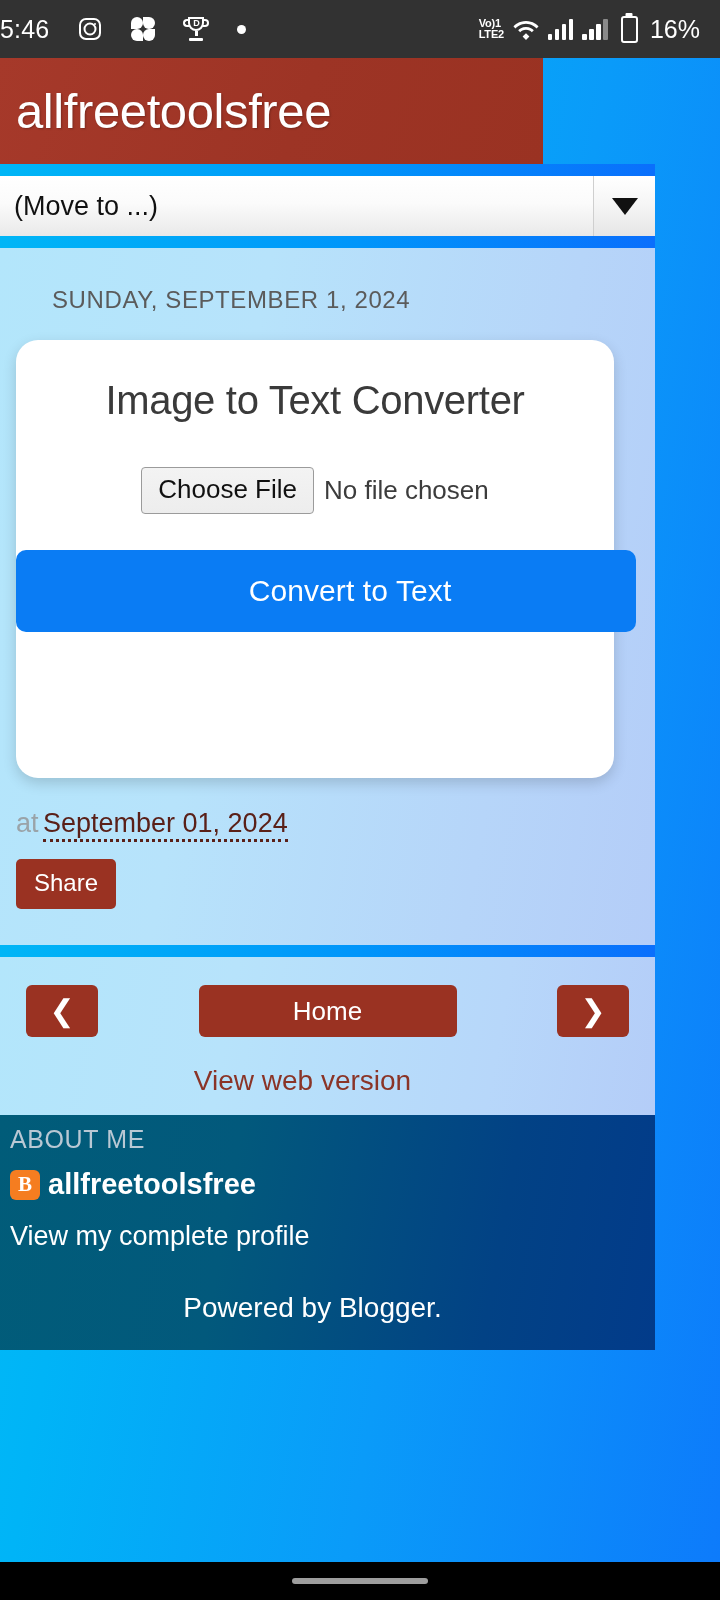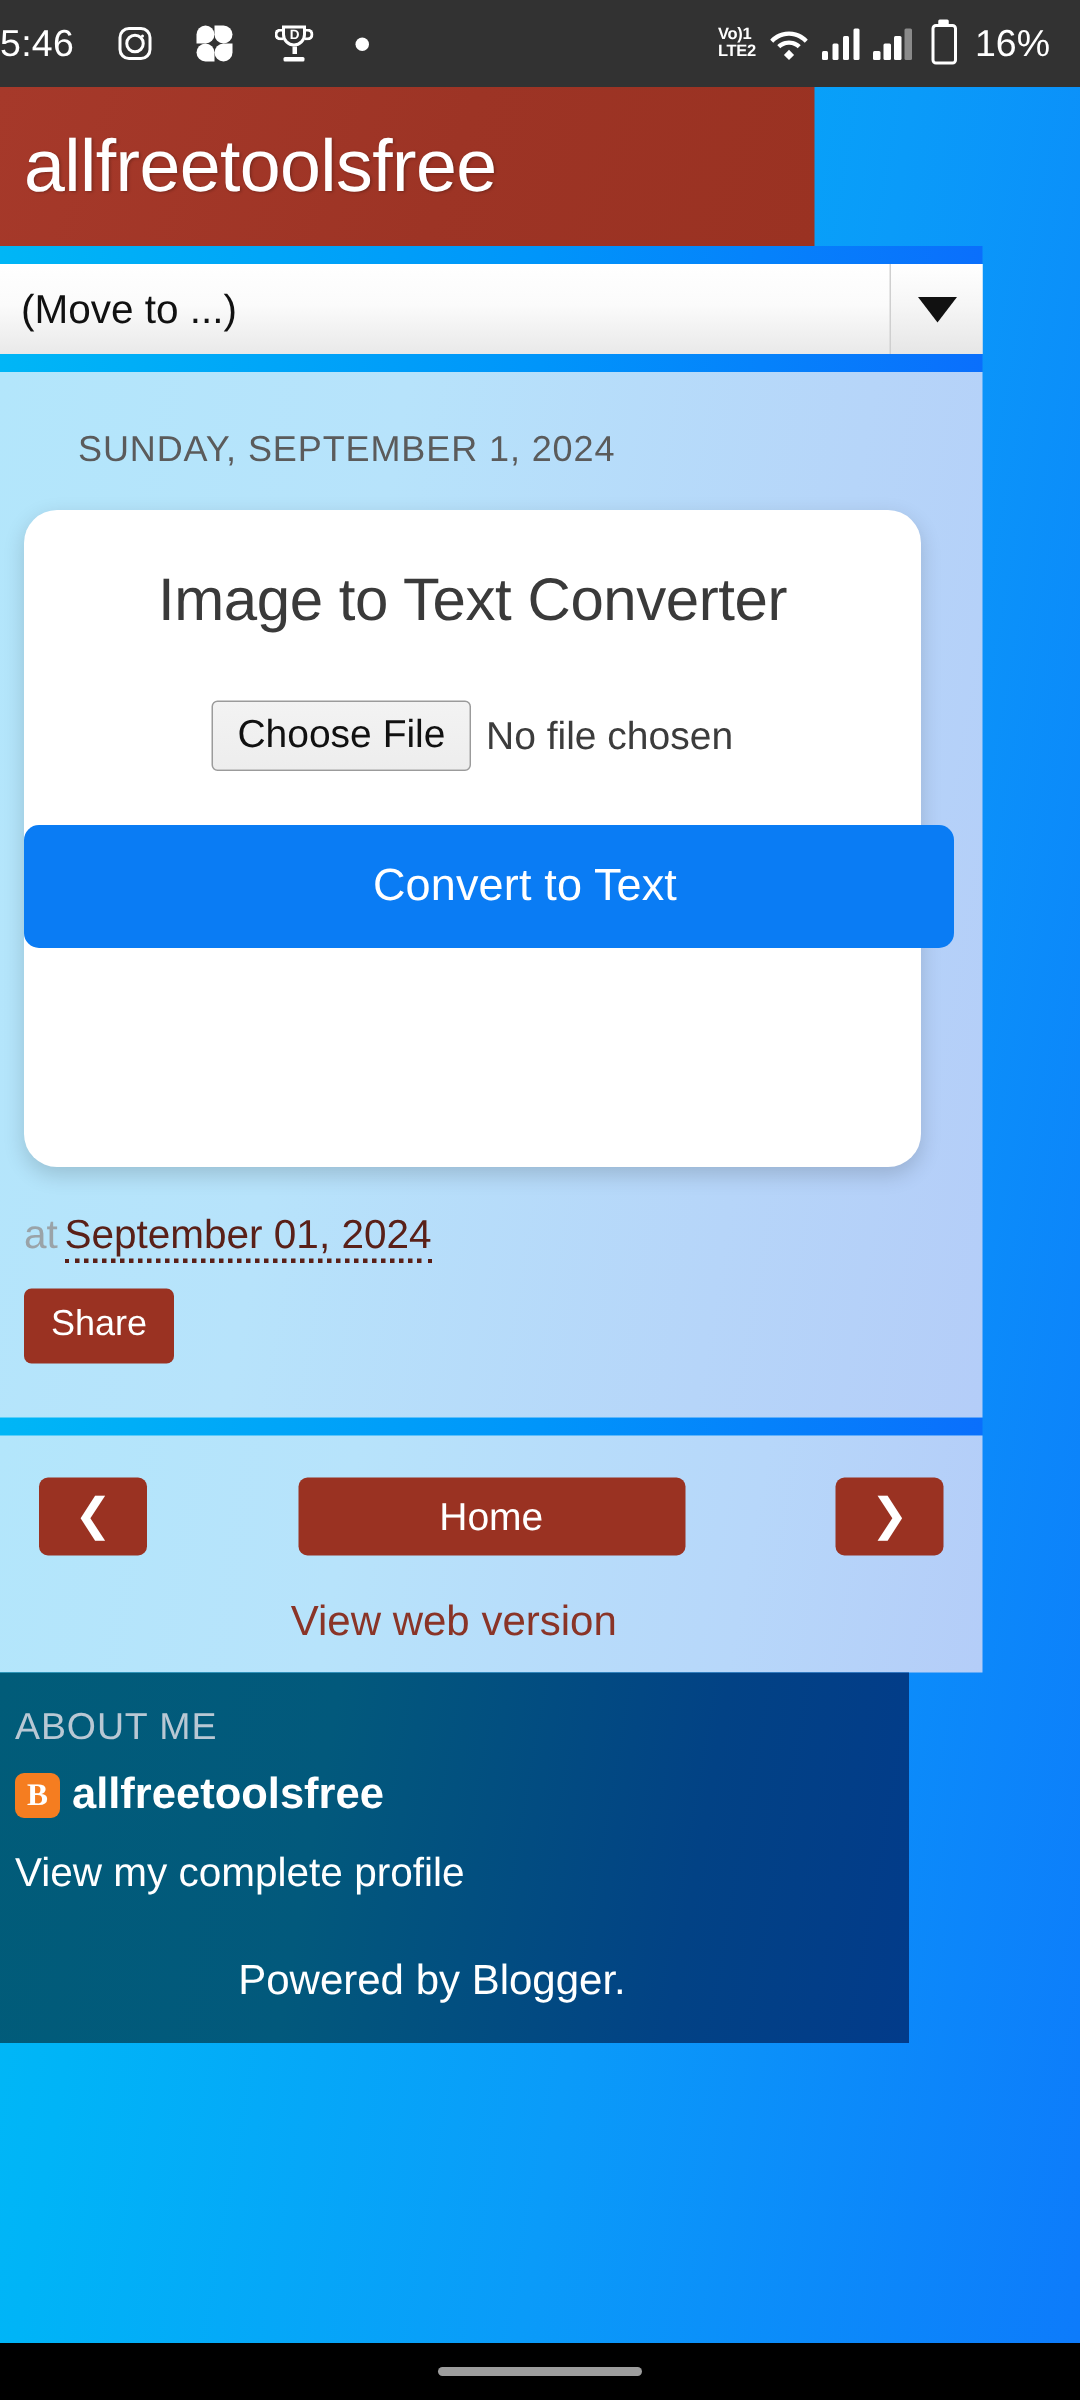--- a/index.html
+++ b/index.html
@@ -165,23 +165,23 @@
     font-family:"Liberation Sans", sans-serif; height:52px;
   }
   .nav-prev, .nav-next { width:72px; font-size:30px; line-height:1; }
   .nav-home { width:258px; font-size:26px; margin:0 auto; }
   .web-version {
     text-align:center; color:#8a3427; font-size:28px; margin-top:28px; padding-right:50px;
   }
 
   
   .about {
-    width:606px;
+    width:655px;
     background:linear-gradient(100deg,#015c79 0%, #02597c 35%, #024285 75%, #023b8a 100%);
-    padding:22px 0 26px 10px; color:#fff;
+    padding:10px 0 26px 10px; color:#fff;
   }
   .about-head { font-size:25px; color:#b9c8d4; letter-spacing:0.6px; }
   .about-user { display:flex; align-items:center; gap:8px; margin-top:14px; }
   .blogger-ico {
     width:30px; height:30px; background:#f57d20; border-radius:6px;
     display:flex; align-items:center; justify-content:center;
     color:#fff; font-size:21px; font-weight:bold; font-family:"Liberation Serif", serif;
   }
   .about-username { font-size:29px; color:#fff; font-weight:bold; }
   .about-profile { font-size:27px; color:#fff; margin-top:20px; }

